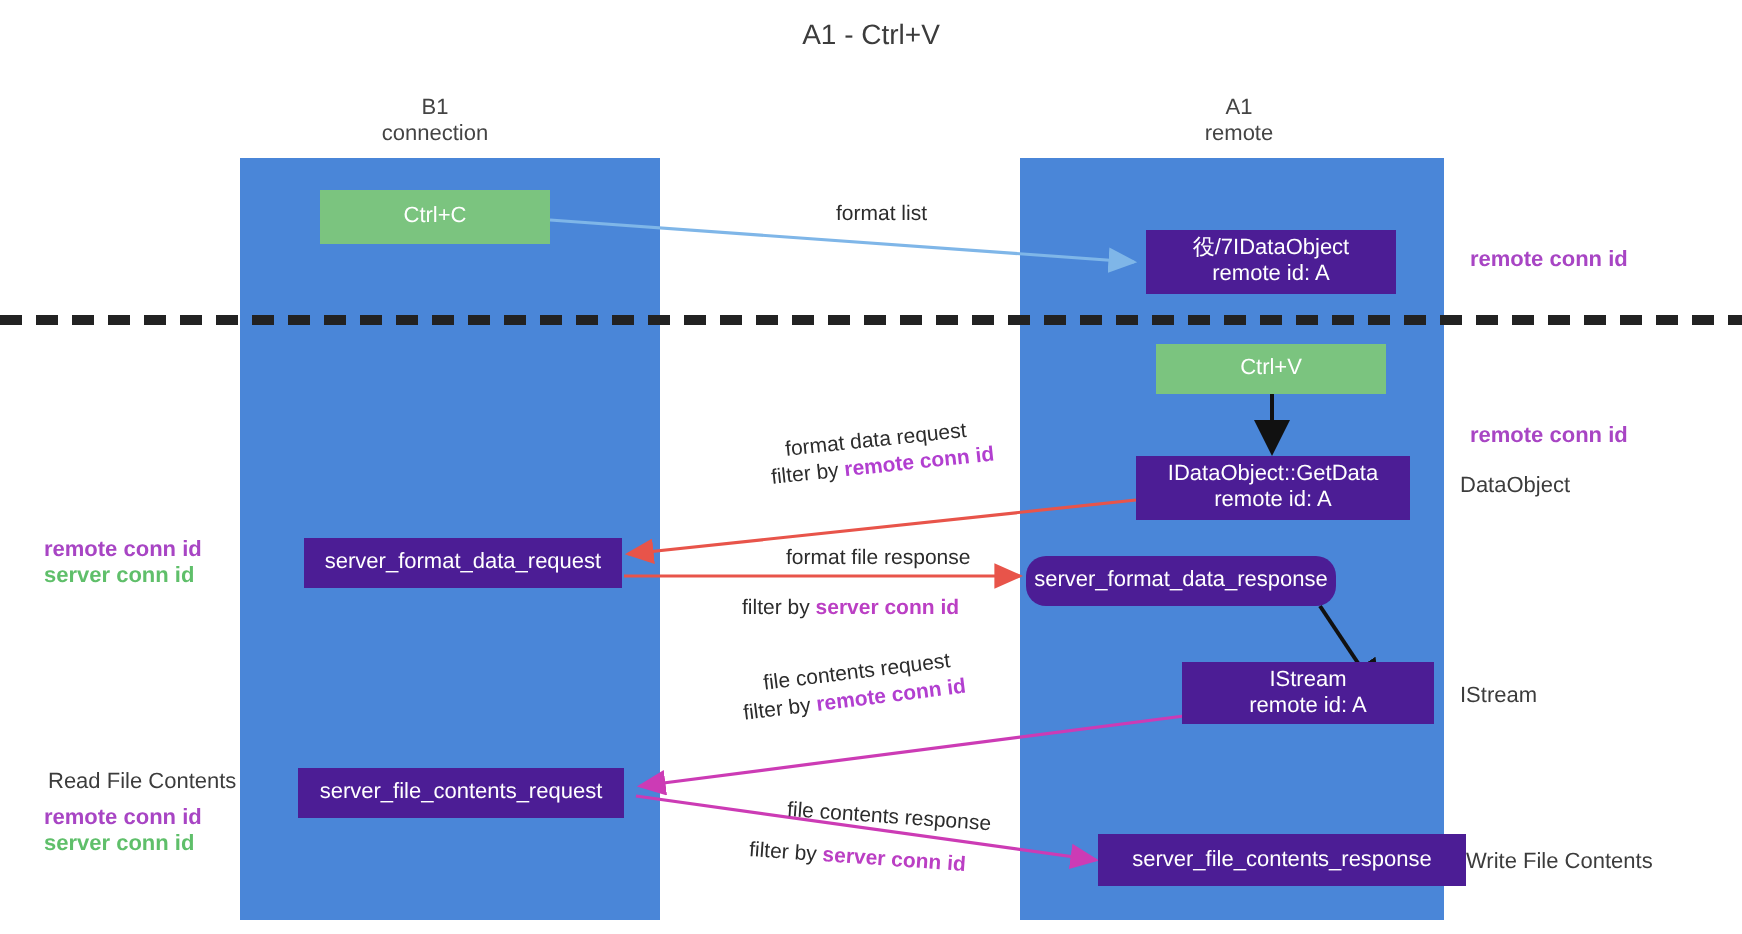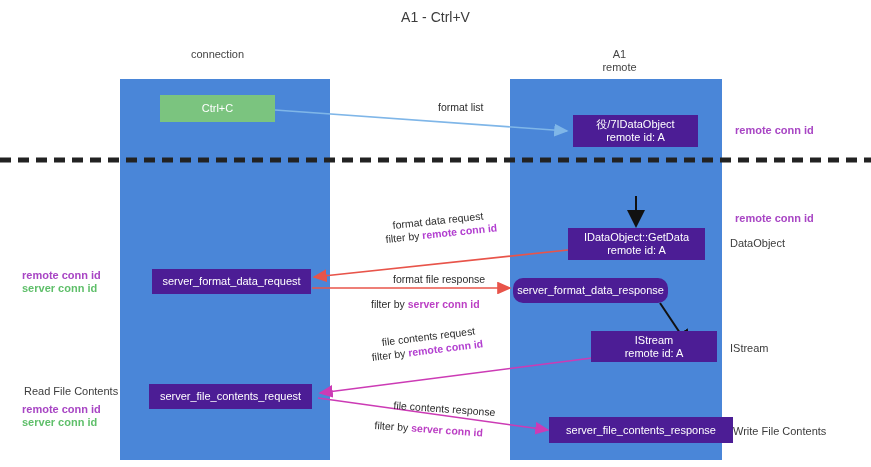--- a/index.html
+++ b/index.html
@@ -92,20 +92,21 @@
 </head>
 <body>
 
 <div id="canvas">
 
   <div class="title">
     <div>A1 - Ctrl+V</div>
   </div>
 
   <div class="lane-head" style="left:150px; top:48px; width:135px;">
+    <div>B1</div>
     <div>connection</div>
   </div>
   <div class="lane-head" style="left:552px; top:48px; width:135px;">
     <div>A1</div>
     <div>remote</div>
   </div>
 
   <div class="lane" style="left:120px; top:79px; width:210px; height:381px;"></div>
   <div class="lane" style="left:510px; top:79px; width:212px; height:381px;"></div>
 
@@ -146,20 +147,23 @@
 
   <div class="node green" style="left:160px; top:95px; width:115px; height:27px;">
     <span>Ctrl+C</span>
   </div>
 
   <div class="node orange" style="left:573px; top:115px; width:125px; height:32px;">
     <span>役/7IDataObject</span>
     <span>remote id: A</span>
   </div>
 
+  <div class="node green" style="left:578px; top:172px; width:115px; height:25px;">
+    <span>Ctrl+V</span>
+  </div>
 
   <div class="node orange" style="left:568px; top:228px; width:137px; height:32px;">
     <span>IDataObject::GetData</span>
     <span>remote id: A</span>
   </div>
 
   <div class="node orange" style="left:152px; top:269px; width:159px; height:25px;">
     <span>server_format_data_request</span>
   </div>
 
@@ -173,21 +177,21 @@
   </div>
 
   <div class="node orange" style="left:149px; top:384px; width:163px; height:25px;">
     <span>server_file_contents_request</span>
   </div>
 
   <div class="node orange" style="left:549px; top:417px; width:184px; height:26px;">
     <span>server_file_contents_response</span>
   </div>
 
-  <div class="edge-label" style="left:398px; top:101px;padding-left:40px;">format list</div>
+  <div class="edge-label" style="left:378px; top:101px;padding-left:40px;">format list</div>
 
   <div class="edge-label" style="left:392px; top:219px; transform: rotate(-6deg);">format data request</div>
   <div class="edge-label" style="left:385px; top:233px; transform: rotate(-6deg);">
     <span>filter by </span><span class="kw-purple">remote conn id</span>
   </div>
 
   <div class="edge-label" style="left:393px; top:273px;">format file response</div>
   <div class="edge-label" style="left:371px; top:298px;">
     <span>filter by </span><span class="kw-magenta">server conn id</span>
   </div>

